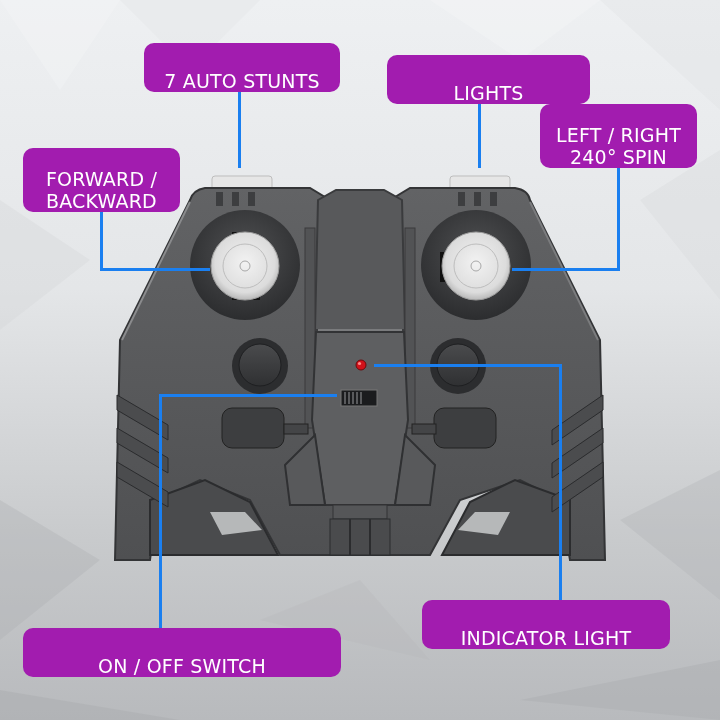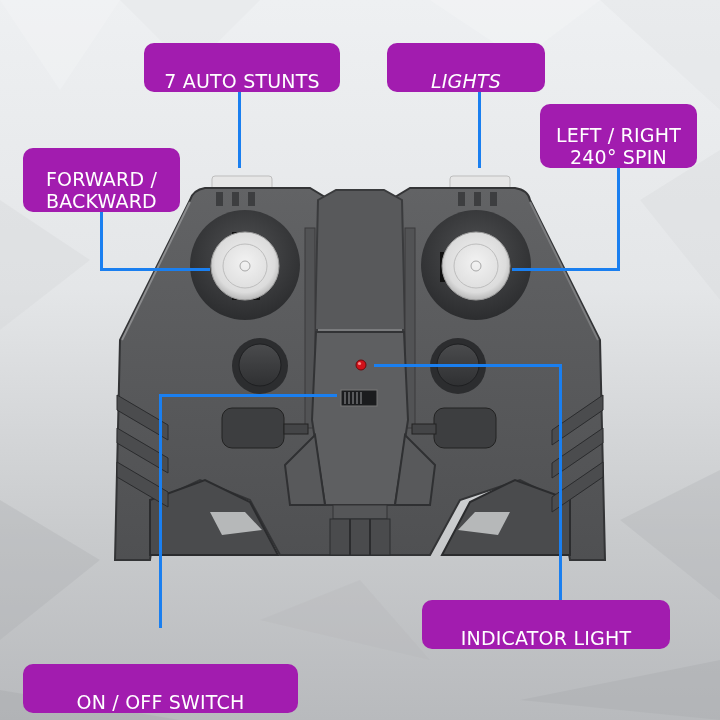--- a/index.html
+++ b/index.html
@@ -164,29 +164,29 @@
 <div class="line" style="left:617px;top:168px;width:3px;height:102px;"></div>
 <div class="line" style="left:512px;top:268px;width:108px;height:3px;"></div>
 <div class="line" style="left:159px;top:394px;width:178px;height:3px;"></div>
 <div class="line" style="left:159px;top:394px;width:3px;height:234px;"></div>
 <div class="line" style="left:374px;top:364px;width:188px;height:3px;"></div>
 <div class="line" style="left:559px;top:364px;width:3px;height:264px;"></div>
 
 <div class="label" style="left:144px;top:43px;width:196px;height:49px;">
   <span>7 AUTO STUNTS</span>
 </div>
-<div class="label" style="left:387px;top:43px;width:158px;height:49px;font-style:italic;">
+<div class="label" style="left:387px;top:55px;width:203px;height:49px;">
   <span>LIGHTS</span>
 </div>
 <div class="label" style="left:23px;top:104px;width:157px;height:64px;margin-top:44px;">
   <span>FORWARD /
 BACKWARD</span>
 </div>
 <div class="label" style="left:540px;top:104px;width:157px;height:64px;">
   <span>LEFT / RIGHT
 240° SPIN</span>
 </div>
-<div class="label" style="left:23px;top:664px;width:275px;height:49px;">
+<div class="label" style="left:23px;top:628px;width:318px;height:49px;">
   <span>ON / OFF SWITCH</span>
 </div>
 <div class="label" style="left:422px;top:600px;width:248px;height:49px;">
   <span>INDICATOR LIGHT</span>
 </div>
 
 </body></html>

